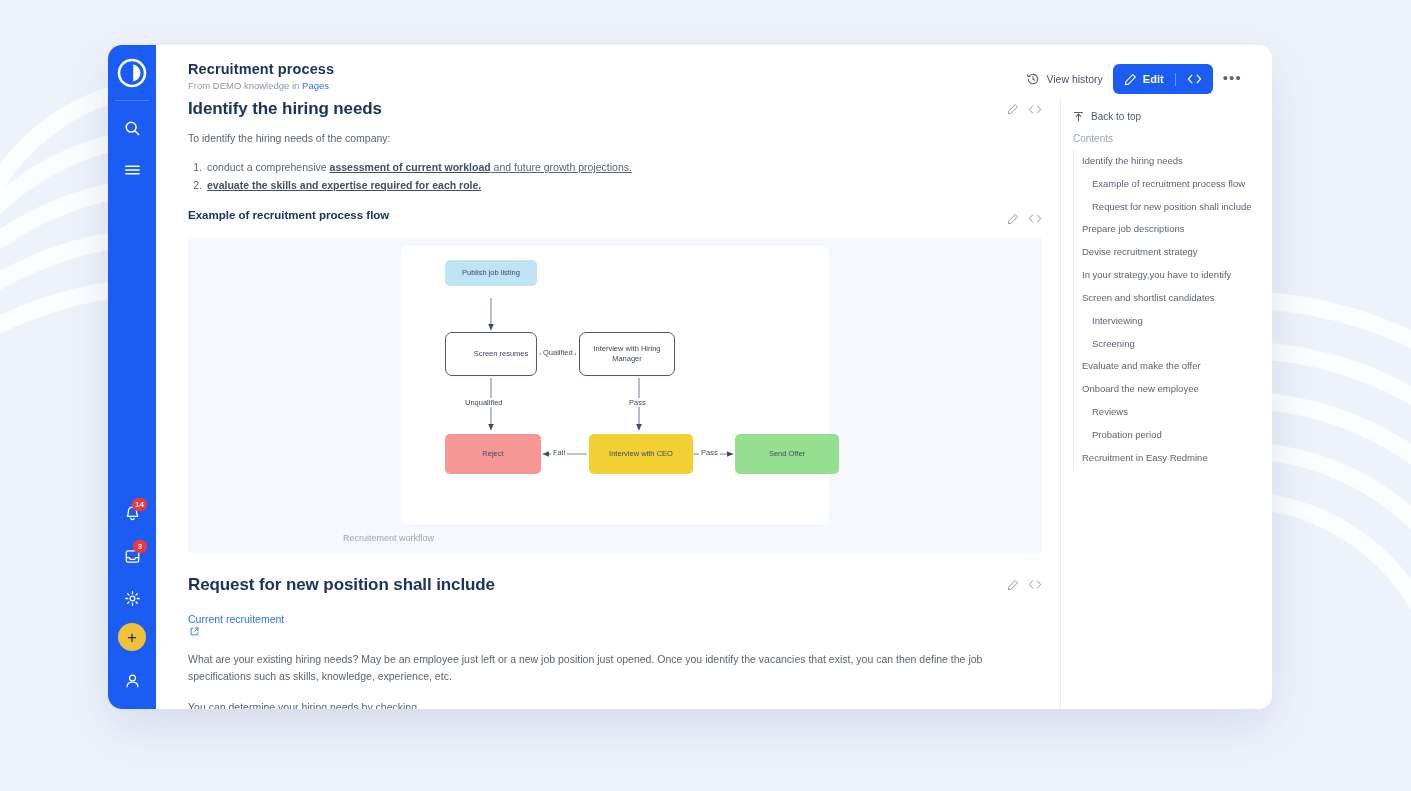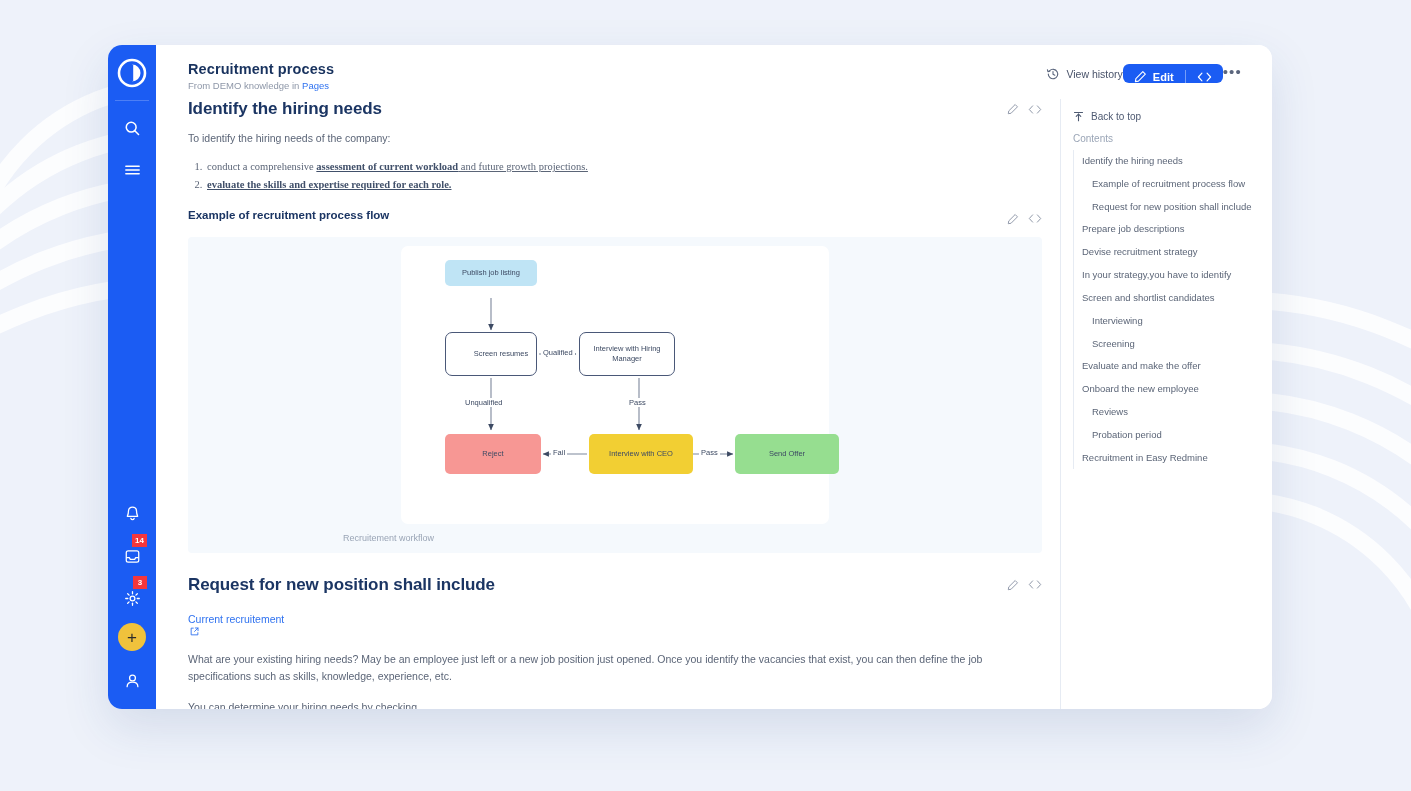--- a/index.html
+++ b/index.html
@@ -38,24 +38,23 @@
   .rail-icon {
     width: 40px; height: 34px;
     display: flex; align-items: center; justify-content: center;
     position: relative; margin-bottom: 8px;
   }
   .rail-spacer { flex: 1 1 auto; }
   .badge {
     position: absolute; top: 1px; right: 5px;
     min-width: 14px; height: 13px; padding: 0 3px;
     background: #f4363c; color: #fff;
-    border-radius: 0;
+    border-radius: 6px;
     font-size: 8px; line-height: 13px; font-weight: bold;
     text-align: center;
-    margin-top: 36px;
   }
   .plus-btn {
     width: 28px; height: 28px; border-radius: 50%;
     background: #f0c23c;
     display: flex; align-items: center; justify-content: center;
     margin-bottom: 12px;
     color: #2b2b2b; font-size: 17px; line-height: 1;
   }
 
   
@@ -63,26 +62,26 @@
 
   #topbar {
     height: 54px; flex: 0 0 54px;
     display: flex; align-items: flex-start; justify-content: space-between;
     padding: 16px 30px 0 32px;
   }
   #page-title { font-size: 14.5px; font-weight: bold; color: #18325e; letter-spacing: .1px; }
   #page-sub { font-size: 9.5px; color: #8e97a8; margin-top: 3px; }
   #page-sub .lnk { color: #2f72f0; }
 
-  #topbar-actions { display: flex; align-items: center; padding-top: 3px; }
+  #topbar-actions { display: flex; align-items: center; gap: 10px; padding-top: 3px; }
   .view-history {
     display: flex; align-items: center; gap: 6px;
     font-size: 10.5px; color: #49536a;
   }
-  .btn-group { display: flex; align-items: flex-end; background: #1b5cf3; border-radius: 6px; overflow: hidden; height: 19px; }
+  .btn-group { display: flex; align-items: center; background: #1b5cf3; border-radius: 6px; overflow: hidden; height: 30px; }
   .btn-edit {
     display: flex; align-items: center; gap: 6px;
     padding: 0 11px; color: #fff; font-size: 11px; font-weight: bold;
     border-right: 1px solid rgba(255,255,255,.4);
   }
   .btn-code { display: flex; align-items: center; padding: 0 11px; color: #fff; font-size: 11px; }
   .dots { color: #5b667d; font-size: 15px; letter-spacing: 1.2px; line-height: 1; padding-bottom:4px; }
 
   
   #body-cols { flex: 1 1 auto; display: flex; min-height: 0; }
@@ -97,21 +96,21 @@
     border-left: 1px solid #e6ebf3;
     padding: 12px 12px 0 12px;
   }
 
   
   .sec-head { display: flex; align-items: flex-start; justify-content: space-between; }
   h1.sec-title { font-size: 17px; font-weight: bold; color: #1b3563; letter-spacing: -.1px; }
   h2.sub-title { font-size: 11.5px; font-weight: bold; color: #1b3563; }
   .sec-tools { display: flex; align-items: center; gap: 9px; padding-top: 4px; }
   p.para { font-size: 10.5px; color: #5b6577; line-height: 1.62; }
-  ol.steps { margin: 11px 0 0 17px; font-size: 10.5px; color: #5b6577; line-height: 1.74; font-family: Liberation Serif, serif; }
+  ol.steps { margin: 11px 0 0 17px; font-size: 10.5px; color: #5b6577; line-height: 1.74; }
   ol.steps li { padding-left: 2px; }
   .u { text-decoration: underline; }
   .bu { font-weight: bold; text-decoration: underline; color: #41506a; }
   a.ext { color: #2f72f0; font-size: 10.5px; text-decoration: none; }
 
   
   #diagram-wrap {
     margin-top: 12px;
     background: #f5f9fd;
     border-radius: 4px;

